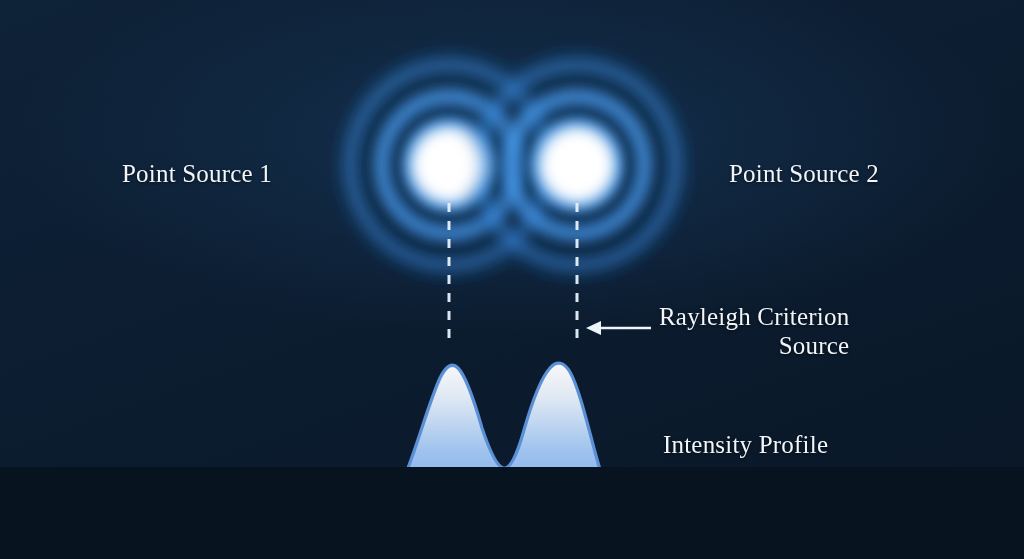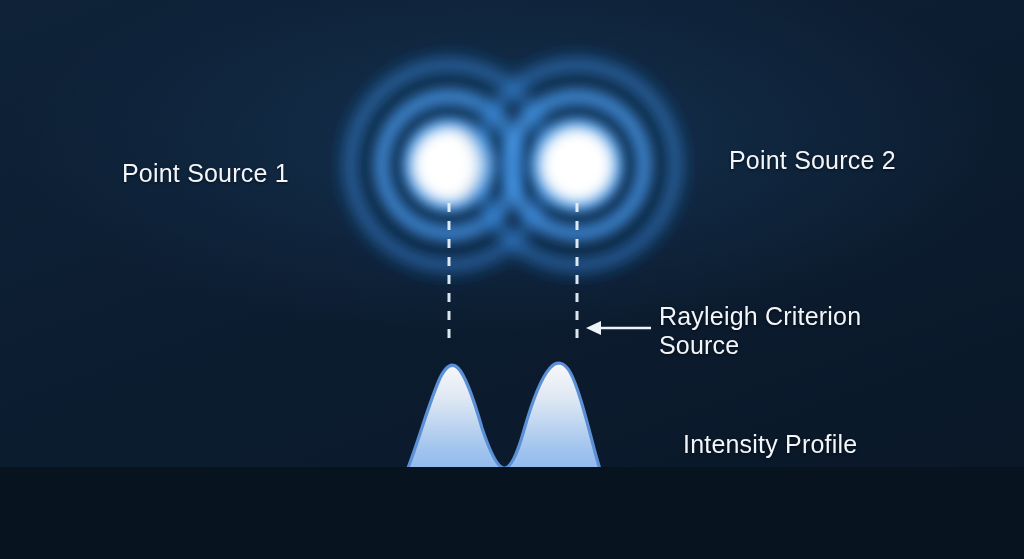--- a/index.html
+++ b/index.html
@@ -11,20 +11,21 @@
     font-family: "Liberation Sans", sans-serif;
   }
   #stage {
     position: relative;
     width: 1024px;
     height: 467px;
     overflow: hidden;
     background:
       radial-gradient(ellipse 70% 60% at 50% 30%, #14304d 0%, rgba(20,48,77,0) 70%),
       linear-gradient(160deg, #0e2238 0%, #0c1d31 45%, #0a1828 100%);
+    font-family: Liberation Serif, serif;
   }
 
   
   .airy-wrap {
     position: absolute;
     left: 0; top: 0;
     width: 1024px; height: 559px;
     pointer-events: none;
   }
 
@@ -32,23 +33,23 @@
   .label {
     position: absolute;
     color: #f2f6fb;
     font-size: 25px;
     letter-spacing: 0.2px;
     white-space: pre;
     line-height: 29px;
     text-shadow: 0 1px 3px rgba(0,0,0,0.6);
   }
   #label-src1 { left: 122px; top: 159px; }
-  #label-src2 { left: 729px; top: 146px; }
-  #label-rayleigh { left: 659px; top: 302px; }
-  #label-intensity { left: 683px; top: 430px; }
+  #label-src2 { left: 729px; top: 159px; }
+  #label-rayleigh { left: 659px; top: 302px; text-align: right; }
+  #label-intensity { left: 663px; top: 430px; }
 
   
   #sparkle {
     position: absolute;
     left: 963px;
     top: 494px;
     width: 40px;
     height: 45px;
   }
 </style>

